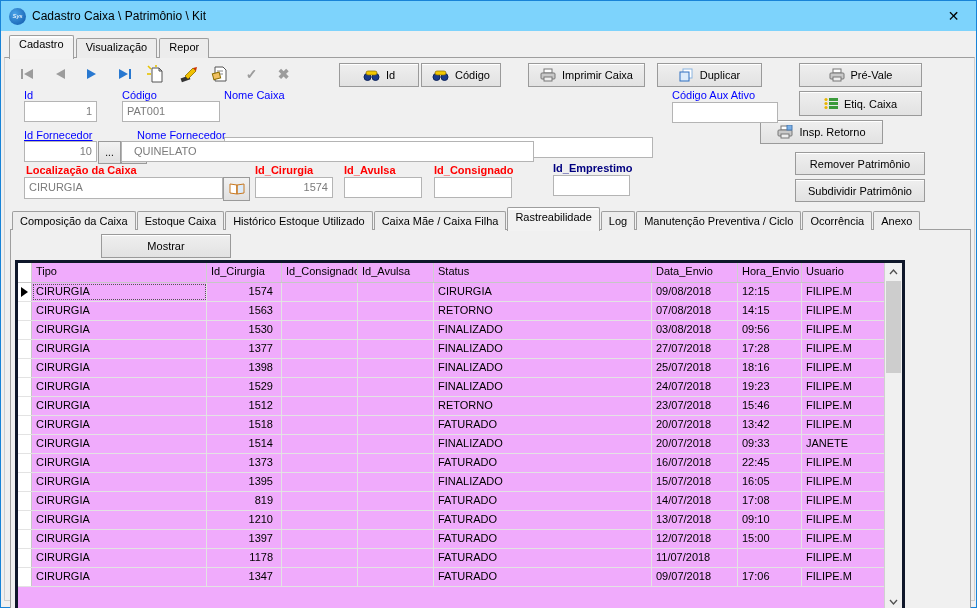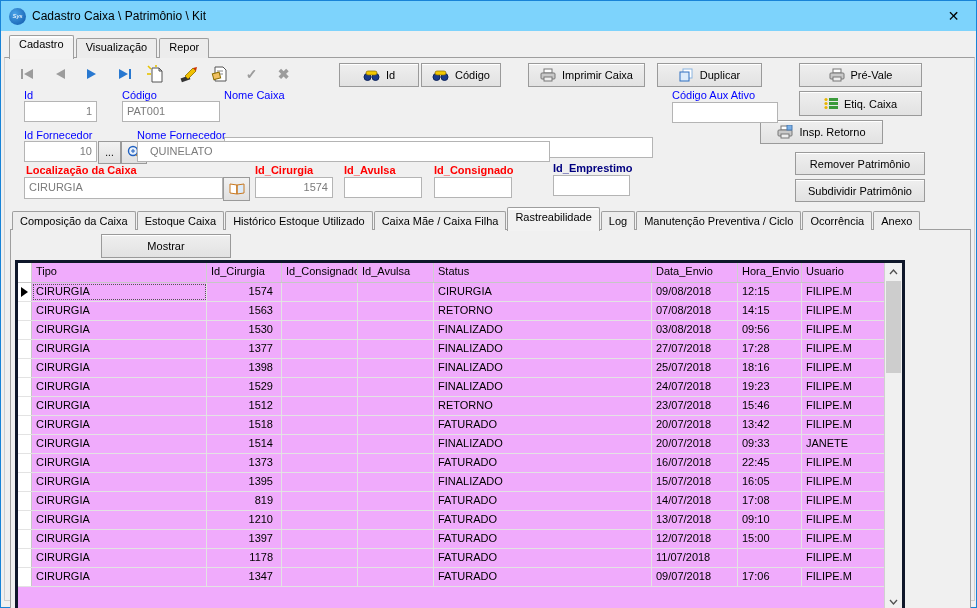--- a/index.html
+++ b/index.html
@@ -199,33 +199,33 @@
     <div class="lbl blue" style="left:19px;top:31px;">Id</div>
     <div class="lbl blue" style="left:117px;top:31px;">Código</div>
     <div class="lbl blue" style="left:219px;top:31px;">Nome Caixa</div>
     <div class="lbl blue" style="left:667px;top:31px;">Código Aux Ativo</div>
 
     <div class="fld num" style="left:19px;top:43px;width:63px;height:19px;">1</div>
     <div class="fld" style="left:117px;top:43px;width:88px;height:19px;">PAT001</div>
     <div class="fld" style="left:219px;top:43px;width:419px;height:19px;margin-top:36px;">CAIXA BASICA ISNTRUMENTAL BUCO-MAXILO</div>
     <div class="fld" style="left:667px;top:44px;width:96px;height:19px;"></div>
 
-    <div class="lbl blue" style="left:19px;top:71px;">Id Fornecedor</div>
+    <div class="lbl blue" style="left:19px;top:71px;text-decoration:underline;">Id Fornecedor</div>
     <div class="lbl blue" style="left:132px;top:71px;">Nome Fornecedor</div>
     <div class="fld num" style="left:19px;top:83px;width:63px;height:19px;">10</div>
     <div class="tool" style="left:93px;top:83px;width:21px;height:21px;">...</div>
     <div class="tool" style="left:116px;top:83px;width:24px;height:21px;">
       <svg width="15" height="15">
           <circle cx="6" cy="6" r="4.5" fill="#eaf2fc" stroke="#2060c0" stroke-width="1.4"></circle>
           <line x1="4" y1="6" x2="8" y2="6" stroke="#2060c0"></line>
           <line x1="6" y1="4" x2="6" y2="8" stroke="#2060c0"></line>
           <line x1="9.5" y1="9.5" x2="13.5" y2="13.5" stroke="#b07820" stroke-width="2"></line>
         </svg>
     </div>
-    <div class="fld" style="left:132px;top:83px;width:395px;height:19px;padding-left:12px;">QUINELATO</div>
+    <div class="fld" style="left:116px;top:83px;width:395px;height:19px;padding-left:12px;">QUINELATO</div>
 
     <div class="lbl red" style="left:21px;top:106px;">Localização da Caixa</div>
     <div class="lbl red" style="left:250px;top:106px;">Id_Cirurgia</div>
     <div class="lbl red" style="left:339px;top:106px;">Id_Avulsa</div>
     <div class="lbl red" style="left:429px;top:106px;">Id_Consignado</div>
     <div class="lbl navy" style="left:548px;top:104px;">Id_Emprestimo</div>
     <div class="fld" style="left:19px;top:119px;width:189px;height:20px;">CIRURGIA</div>
     <div class="tool" style="left:218px;top:119px;width:25px;height:22px;">
       <svg width="16" height="12">
           <polygon points="8,2 1,1 1,10 8,11" fill="#fff" stroke="#c87820"></polygon>

